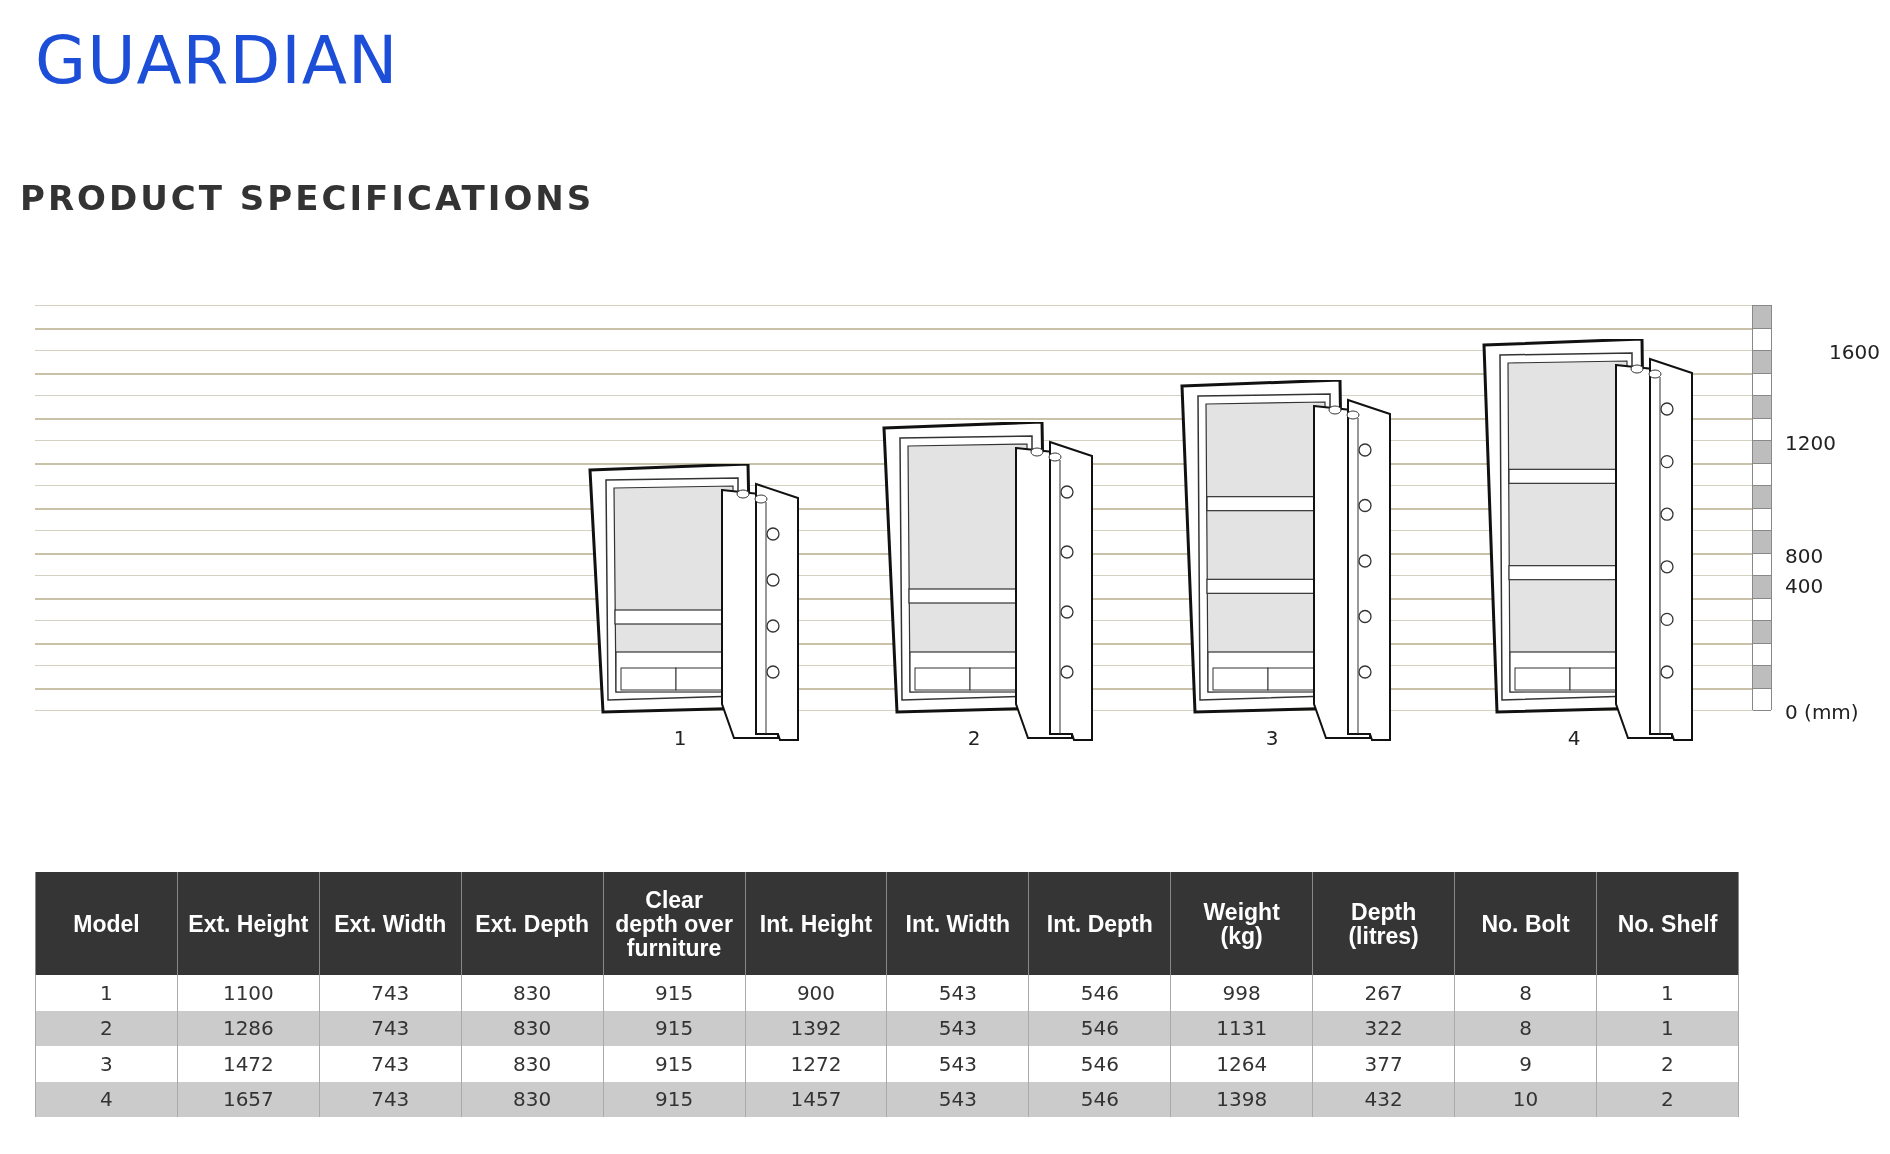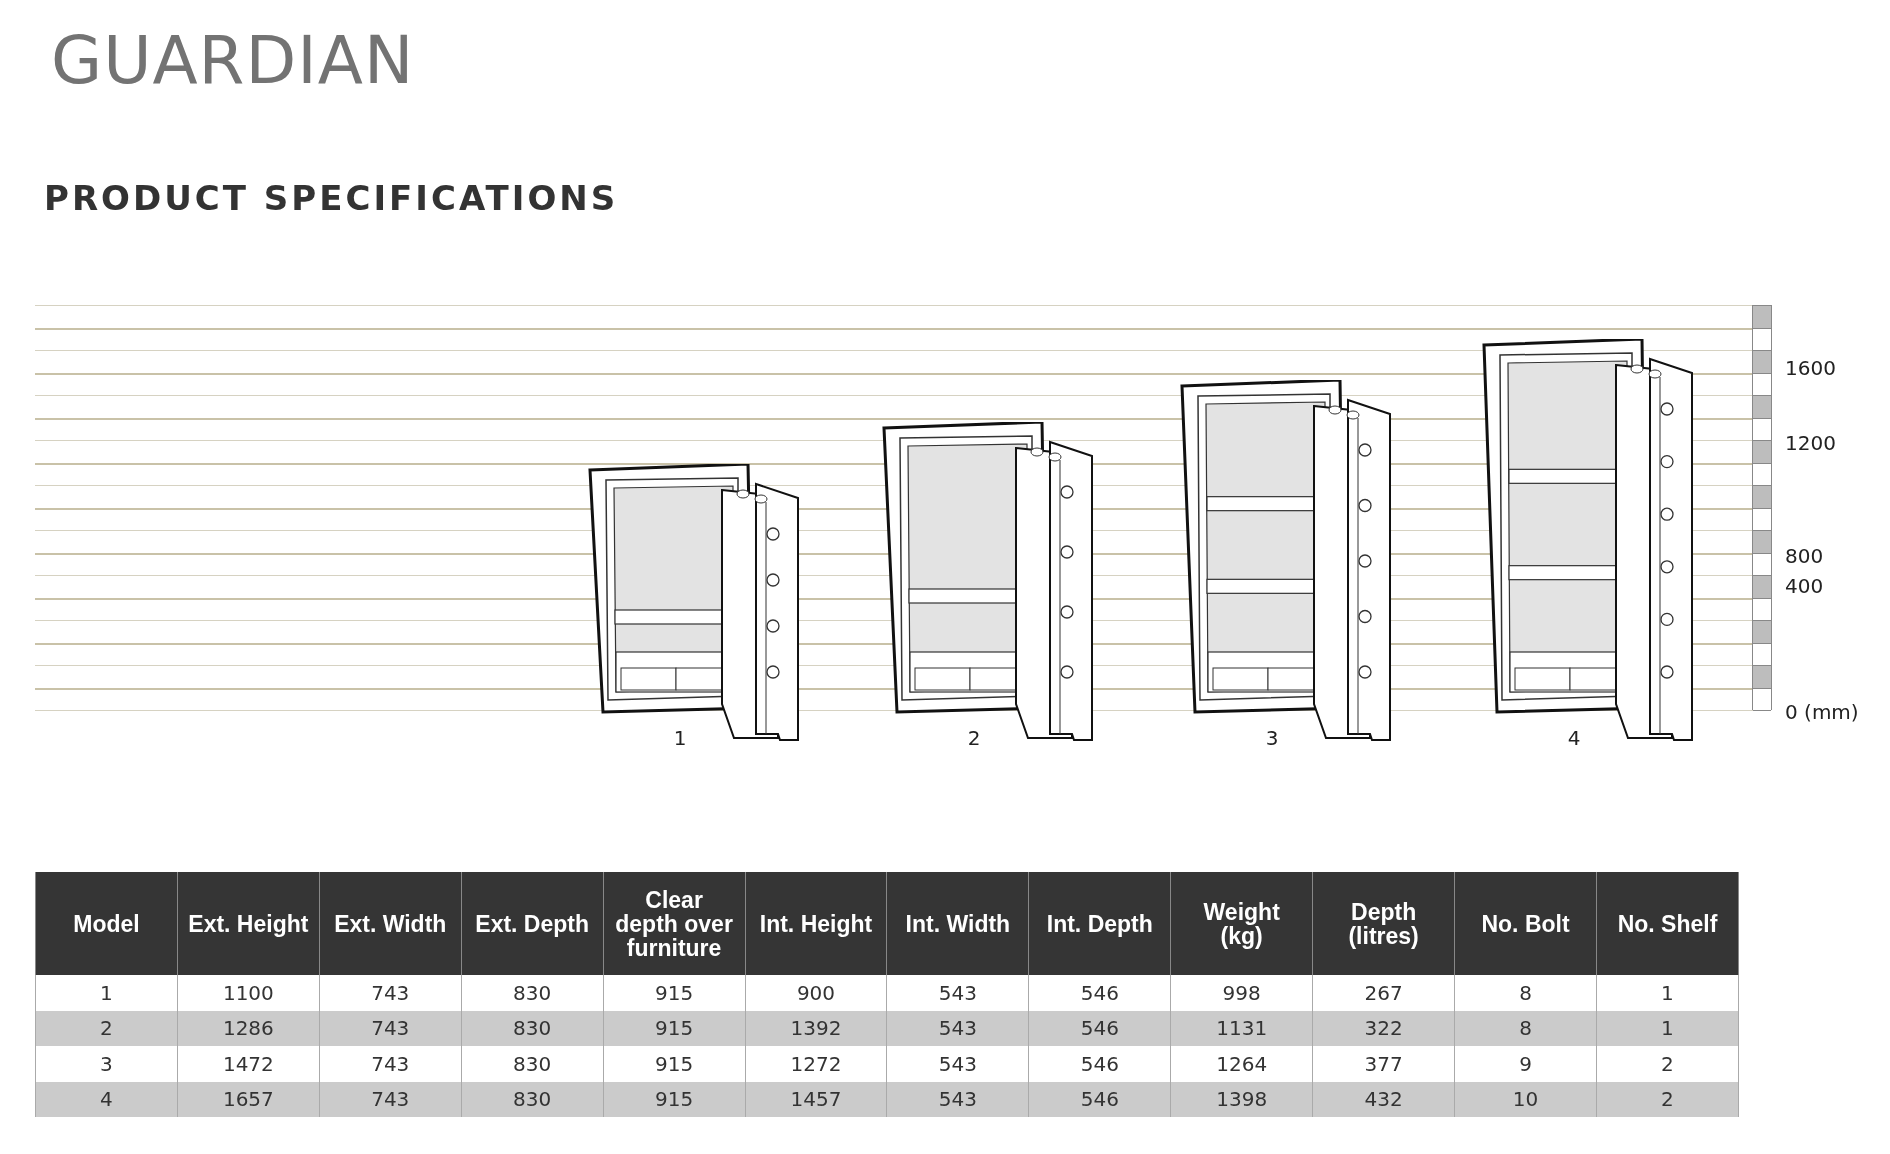--- a/index.html
+++ b/index.html
@@ -1,18 +1,18 @@
 <!DOCTYPE html>
 <html><head>
 <meta charset="utf-8">
 <style>
   html,body{margin:0;padding:0;background:#fff;}
   body{width:1890px;height:1154px;position:relative;overflow:hidden;font-family:"DejaVu Sans",sans-serif;}
-  .brand{position:absolute;left:35px;top:22px;font-size:66px;color:#737373;font-weight:normal;letter-spacing:1px;margin-left:16px;}
-  .subtitle{position:absolute;left:44px;top:178px;font-size:34px;color:#333;font-weight:bold;letter-spacing:3px;}
+  .brand{position:absolute;left:35px;top:22px;font-size:66px;color:#1d4ed8;font-weight:normal;letter-spacing:1px;}
+  .subtitle{position:absolute;left:20px;top:178px;font-size:34px;color:#333;font-weight:bold;letter-spacing:3px;}
   .gline{position:absolute;left:35px;width:1718px;height:1px;background:#d6d2c2;}
   .gline.thick{height:2px;background:#c9c2a8;}
   .scale{position:absolute;left:1752px;top:305px;width:20px;height:405px;border:1px solid #888;box-sizing:border-box;}
   .scale .seg{height:22.5px;box-sizing:border-box;border-bottom:1px solid #888;}
   .scale .seg.g{background:#bdbdbd;}
   .scale .seg.w{background:#fff;}
   .tick{position:absolute;left:1785px;font-size:20px;color:#222;}
   .safe{position:absolute;}
   .safe-label{position:absolute;font-size:20px;color:#222;width:40px;text-align:center;}
   table{position:absolute;left:35px;top:872px;width:1704px;border-collapse:collapse;table-layout:fixed;}
@@ -61,21 +61,21 @@
     <div class="seg g"></div>
     <div class="seg w"></div>
     <div class="seg g"></div>
     <div class="seg w"></div>
     <div class="seg g"></div>
     <div class="seg w"></div>
     <div class="seg g"></div>
     <div class="seg w"></div>
   </div>
 <div id="ticks">
-    <div class="tick" style="top: 356px;">1600</div>
+    <div class="tick" style="top: 340px; margin-left: 44px;">1600</div>
     <div class="tick" style="top: 431px;">1200</div>
     <div class="tick" style="top: 521px; margin-top: 23px;">800</div>
     <div class="tick" style="top: 574px;">400</div>
     <div class="tick" style="top: 700px;">0 (mm)</div>
   </div>
 <div id="safes">
     <div class="safe" style="left: 588px; top: 464px;"><svg width="215" height="278" viewBox="0 0 215 278">
         <polygon points="2,6 160,0 165,244 15,248" fill="#fff" stroke="#111" stroke-width="3"></polygon>
         <polygon points="18,16 150,14 150,232 20,236" fill="#fff" stroke="#333" stroke-width="1.5"></polygon>
         <polygon points="26,24 145,22 145,224 28,228" fill="#e3e3e3" stroke="#333" stroke-width="1.2"></polygon>

